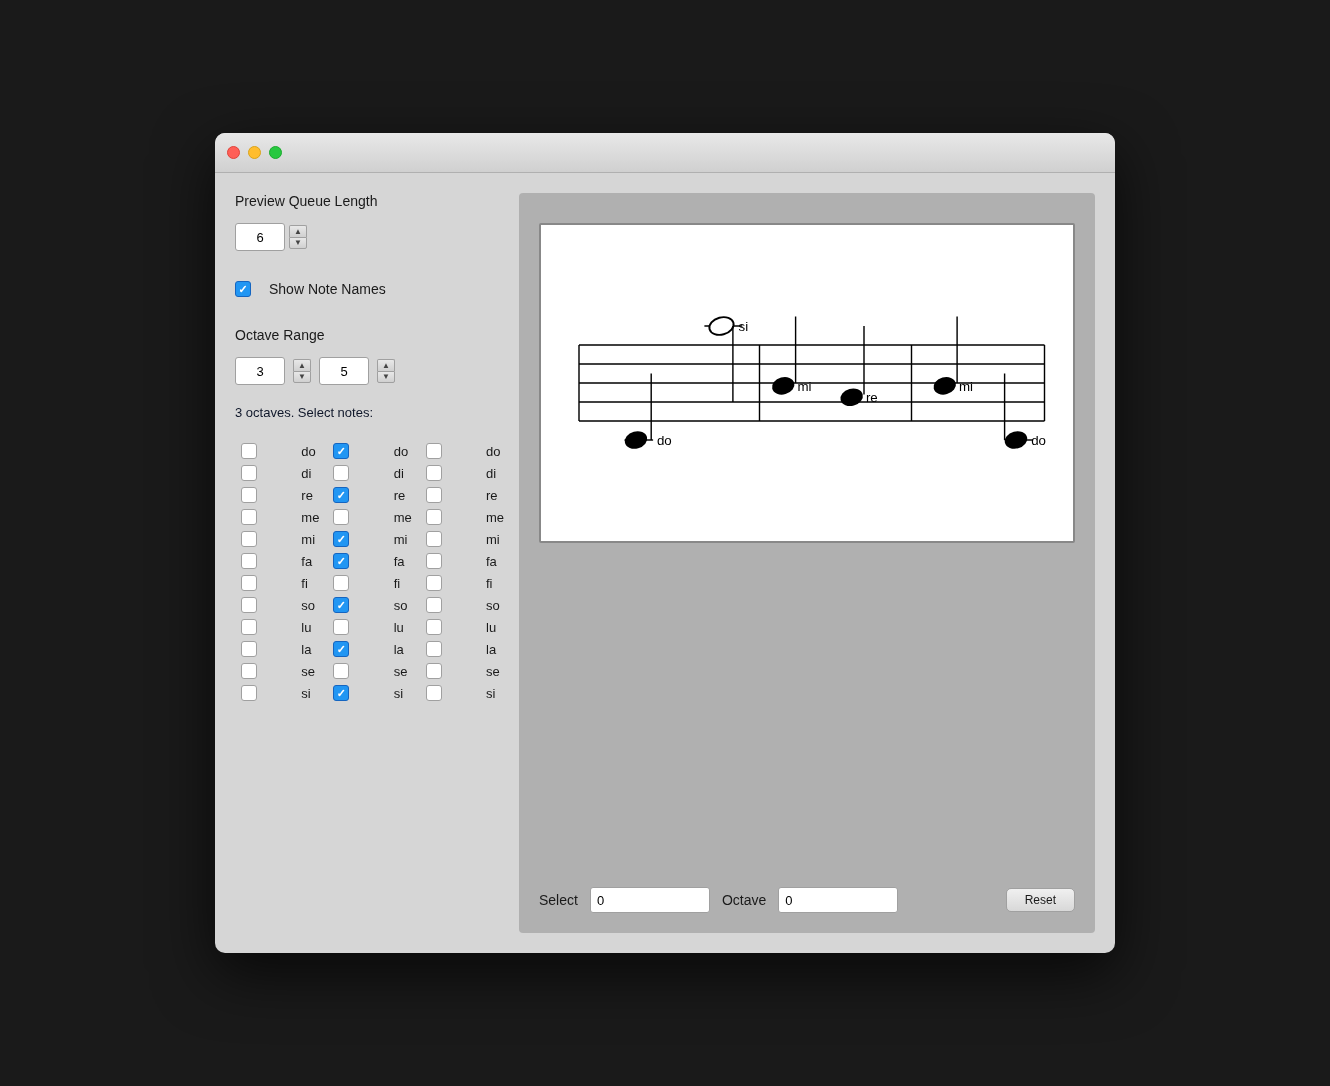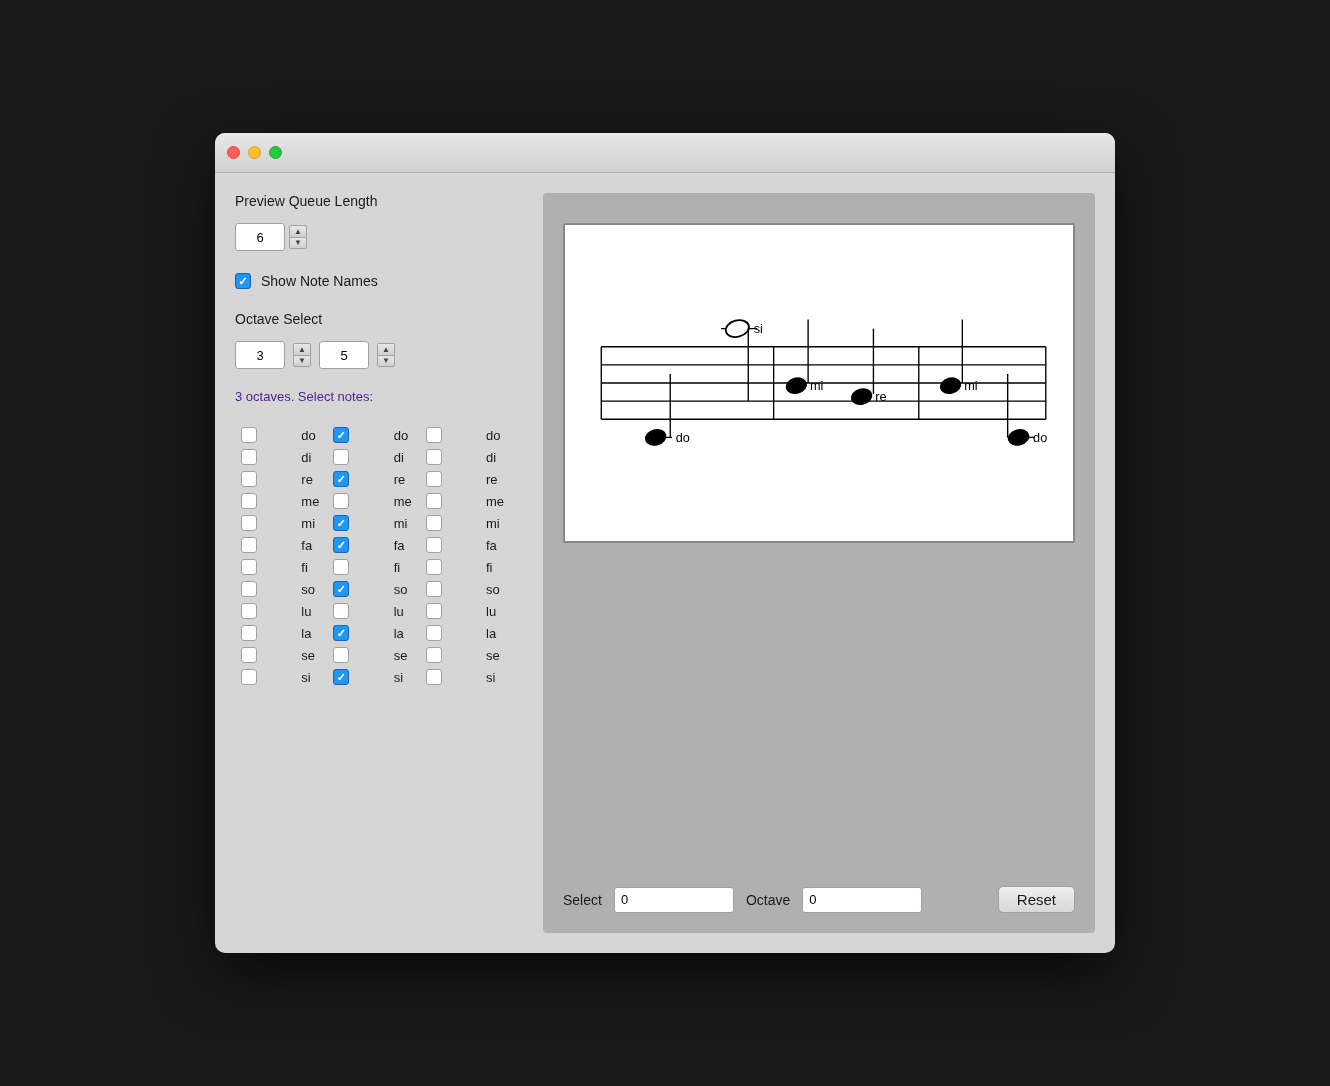--- a/index.html
+++ b/index.html
@@ -32,21 +32,21 @@
       height: 13px;
       border-radius: 50%;
       cursor: pointer;
     }
     .tl-close { background: #ff5f57; border: 1px solid #e0433a; }
     .tl-minimize { background: #ffbd2e; border: 1px solid #d9a31a; }
     .tl-maximize { background: #28c840; border: 1px solid #1aab2d; }
     .content {
       display: flex;
       padding: 20px;
-      gap: 28px;
+      gap: 4px;
       min-height: 780px;
     }
     .left-panel {
       width: 280px;
       flex-shrink: 0;
       display: flex;
       flex-direction: column;
       gap: 10px;
     }
     .right-panel {
@@ -133,21 +133,21 @@
       font-weight: bold;
     }
     .octave-range-row {
       display: flex;
       align-items: center;
       gap: 8px;
       margin-bottom: 10px;
     }
     .notes-header {
       font-size: 13px;
-      color: #4c1d95;
+      color: #0f172a;
       margin-bottom: 8px;
     }
     
     .music-area {
       background: white;
       border: 2px solid #888;
       border-radius: 2px;
       width: 100%;
       height: 320px;
       position: relative;
@@ -171,21 +171,21 @@
       border: 1px solid #a0a0a0;
       border-radius: 3px;
       font-size: 13px;
       padding: 0 6px;
     }
     .reset-btn {
       background: linear-gradient(to bottom, #f0f0f0, #d8d8d8);
       border: 1px solid #a0a0a0;
       border-radius: 5px;
       padding: 4px 18px;
-      font-size: 15px;
+      font-size: 12px;
       cursor: pointer;
       color: #1a1a1a;
       margin-left: auto;
     }
 
     
     .staff-svg {
       width: 100%;
       height: 100%;
     }
@@ -208,24 +208,24 @@
       <div class="stepper-row">
         <input type="text" class="stepper-input" value="6" style="">
         <div class="stepper-buttons">
           <button class="stepper-btn">▲</button>
           <button class="stepper-btn">▼</button>
         </div>
       </div>
 
       <div class="checkbox-row">
         <div class="checkbox-blue"></div>
-        <span class="label" style="margin:4px">Show Note Names</span>
+        <span class="label" style="margin:12px">Show Note Names</span>
       </div>
 
-      <div class="label">Octave Select</div>
+      <div class="label">Octave Range</div>
       <div class="octave-range-row">
         <input type="text" class="stepper-input" value="3" style="">
         <div class="stepper-buttons">
           <button class="stepper-btn">▲</button>
           <button class="stepper-btn">▼</button>
         </div>
         <input type="text" class="stepper-input" value="5" style="">
         <div class="stepper-buttons">
           <button class="stepper-btn">▲</button>
           <button class="stepper-btn">▼</button>

